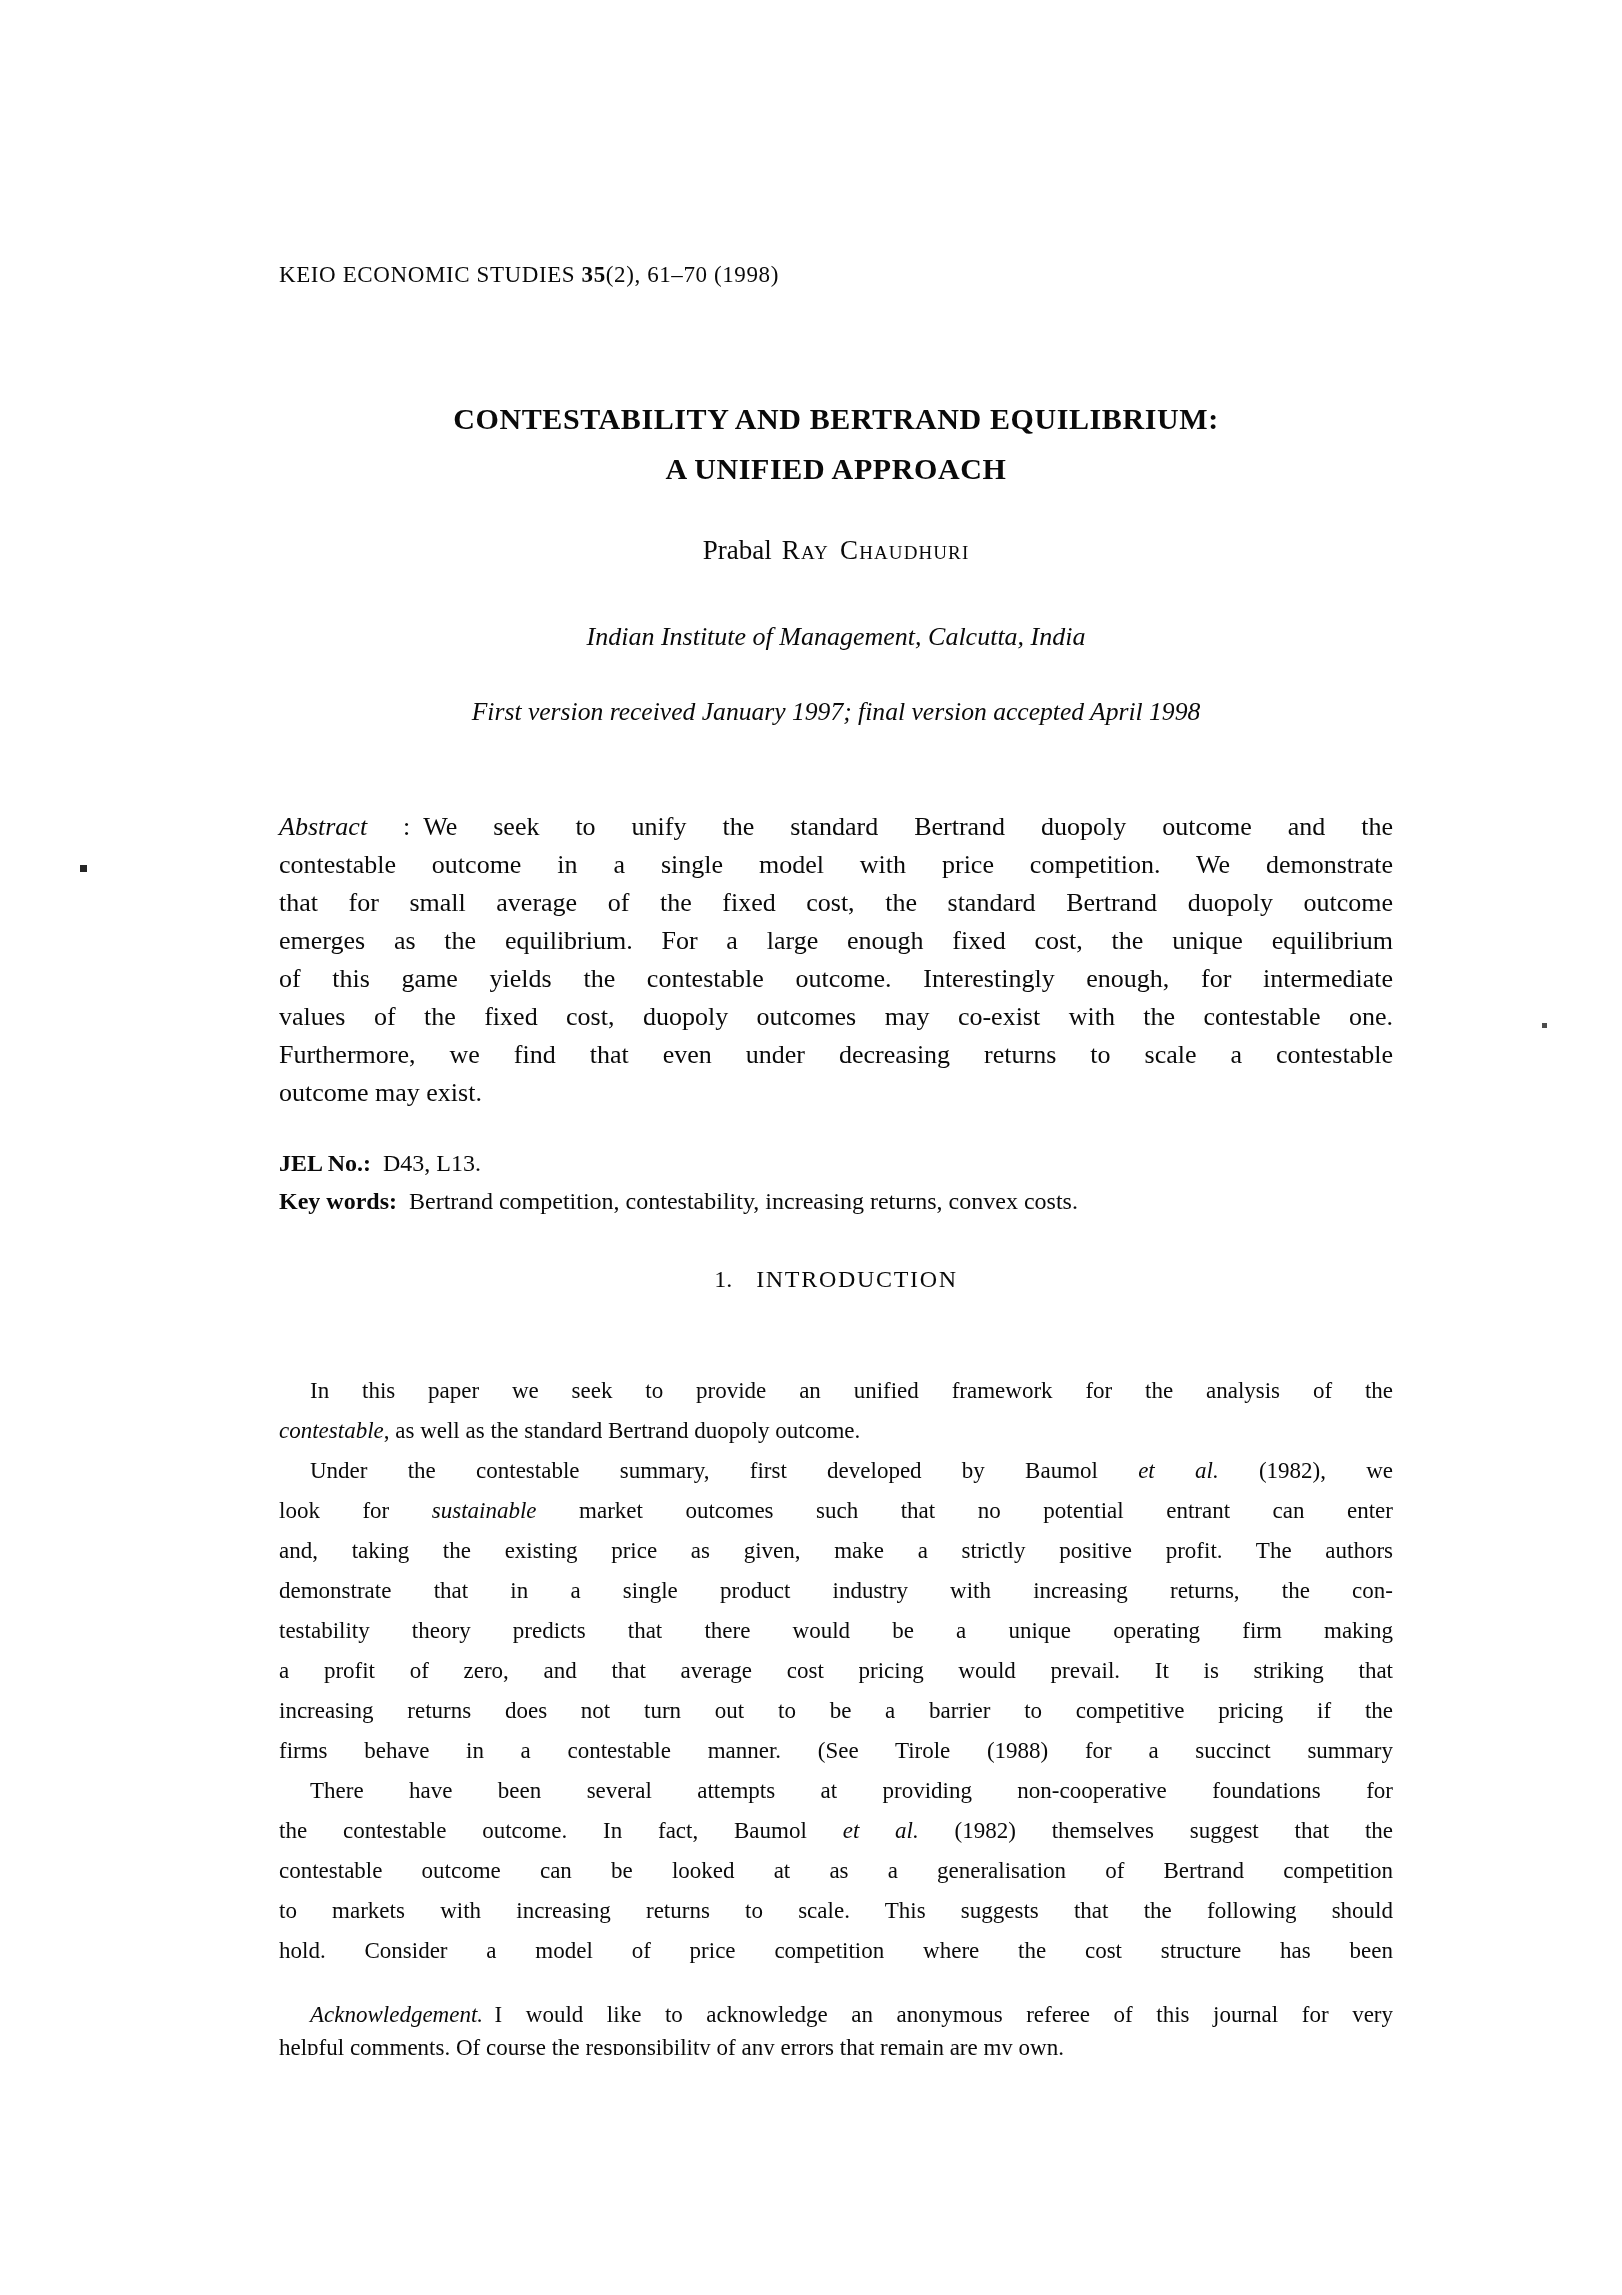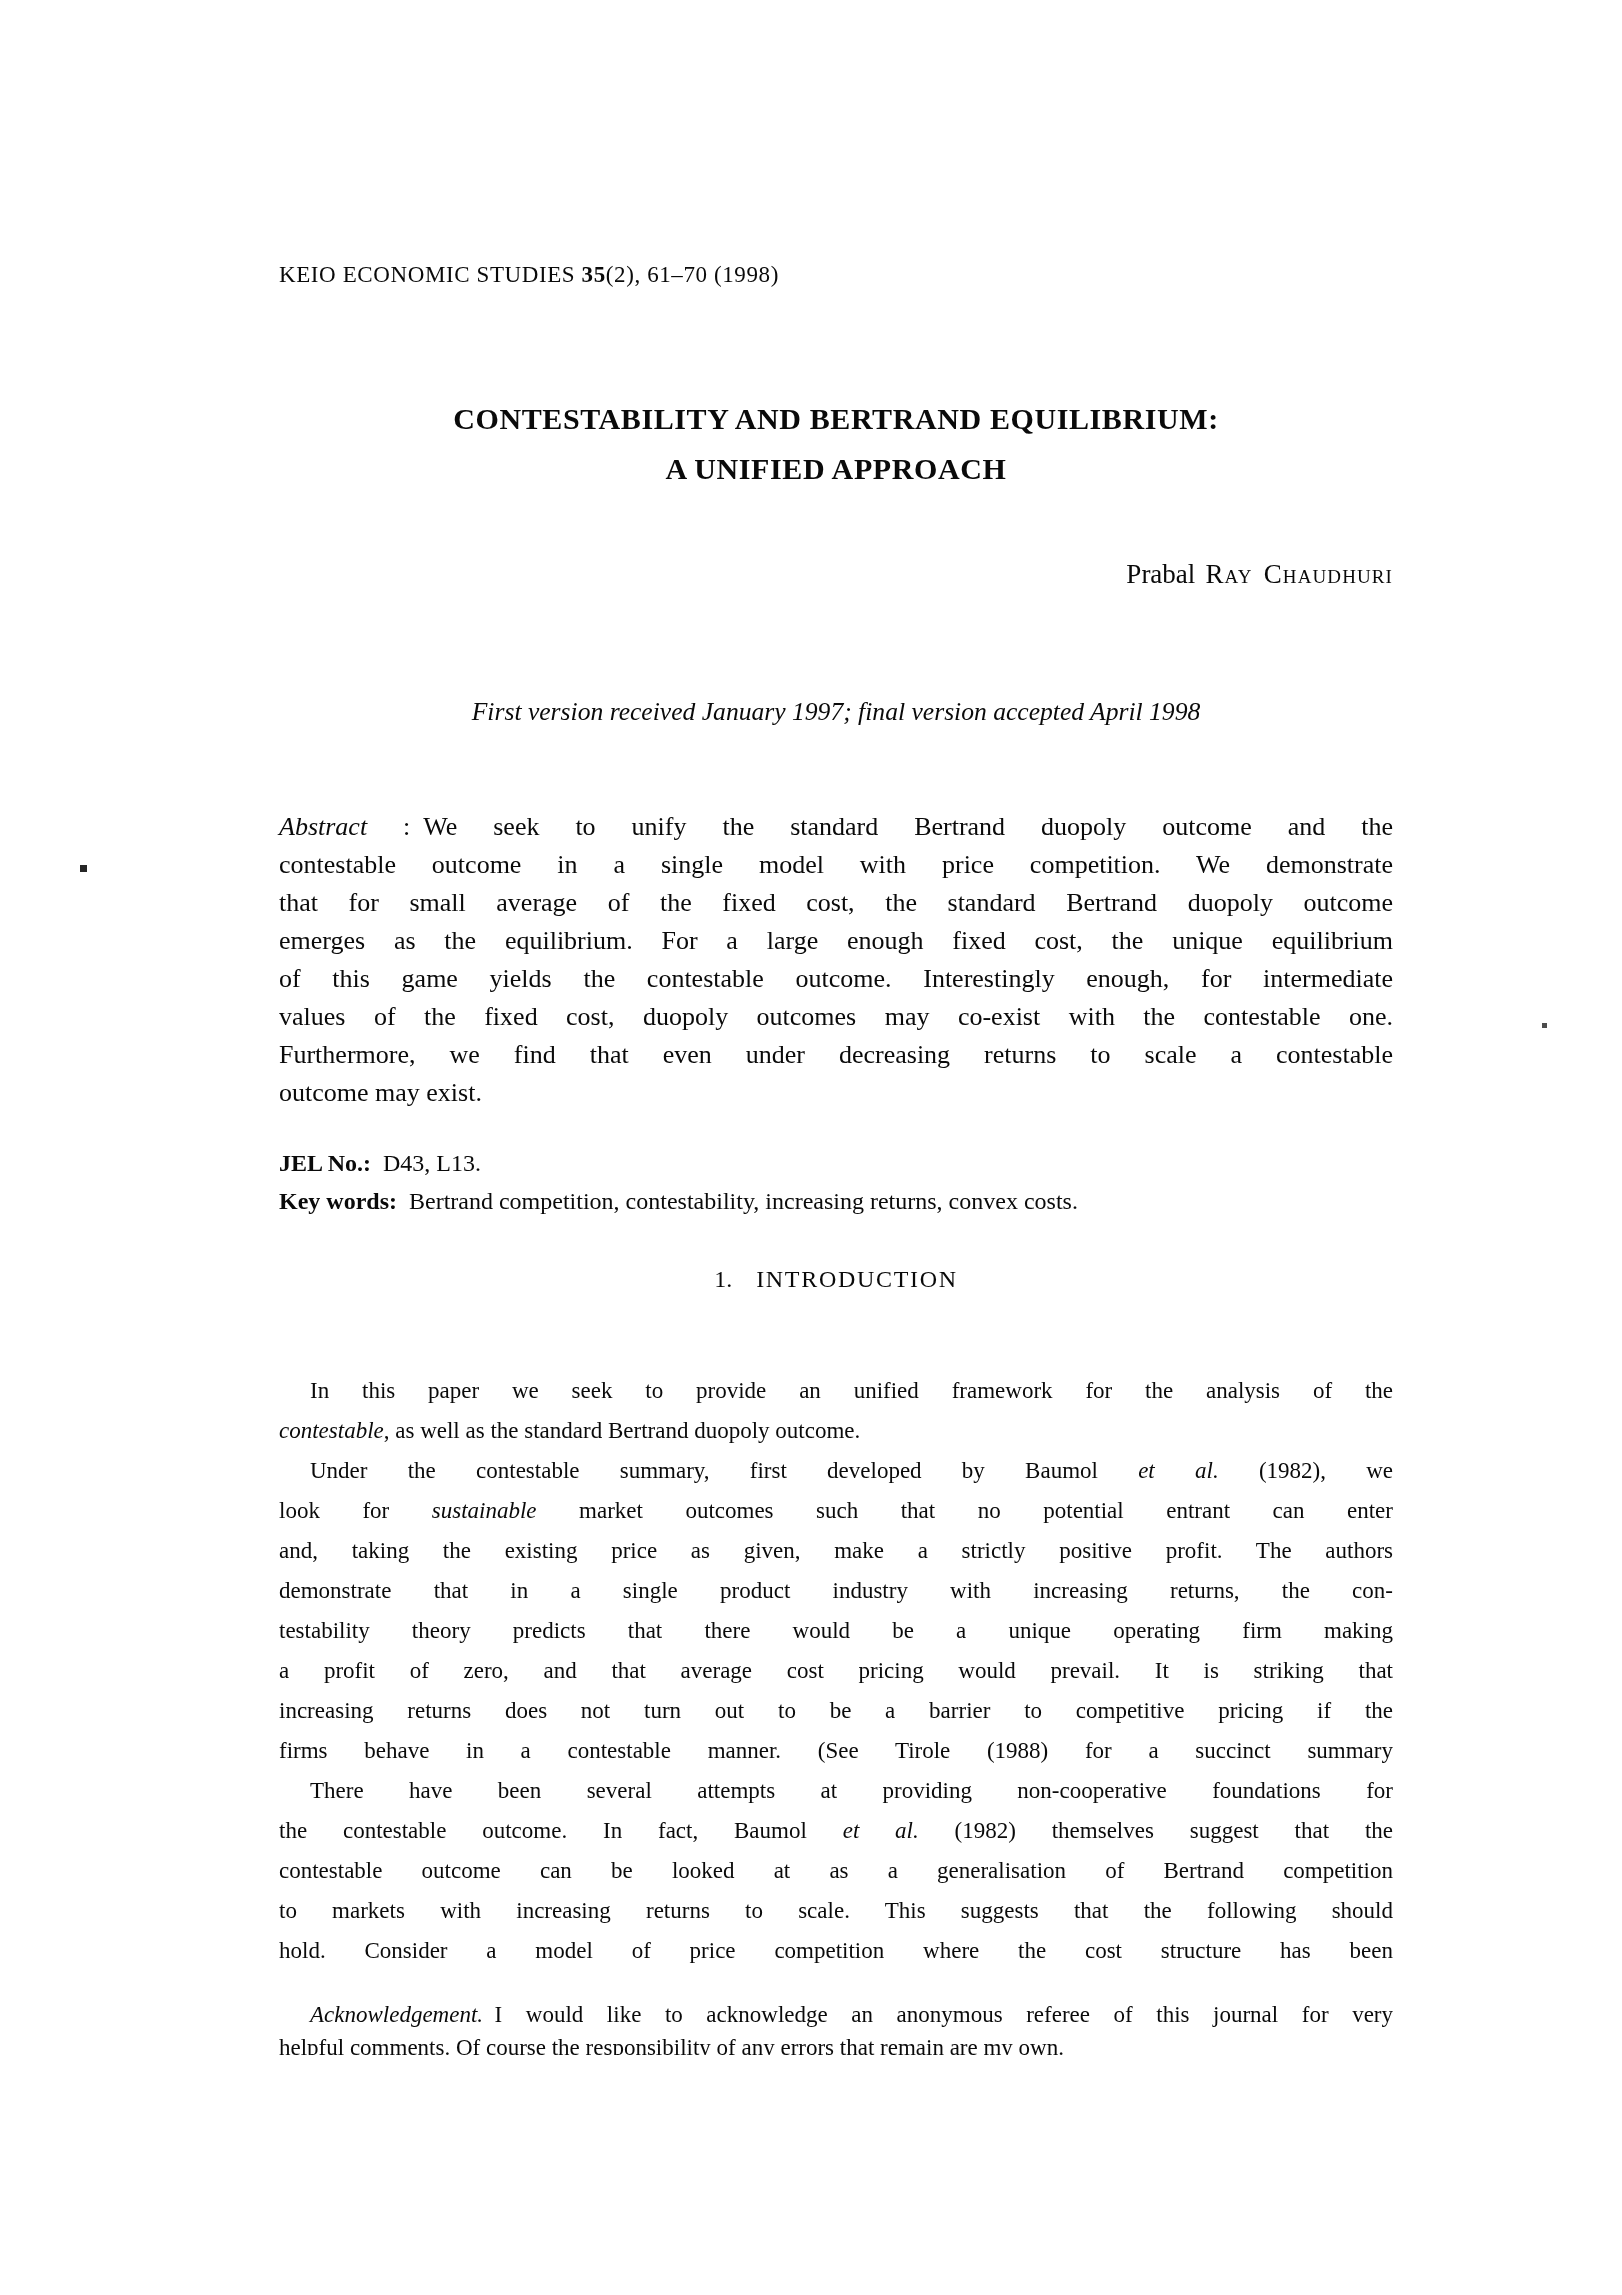--- a/index.html
+++ b/index.html
@@ -19,21 +19,21 @@
   .block{position:absolute;left:279px;width:1114px;}
 
   .line{text-align:justify;text-align-last:justify;}
   .line.end{text-align-last:left;}
   .body-text .line.first{text-indent:31px;}
   .footnote .line.first{text-indent:31px;}
   .abstract .line.first{text-indent:0;}
 
   .journal-header{top:262px;font-size:23px;letter-spacing:0.6px;white-space:nowrap;}
   .paper-title{top:394px;text-align:center;font-weight:bold;font-size:30px;line-height:50px;letter-spacing:0.6px;}
-  .author-line{top:535px;text-align:right;font-size:27px;word-spacing:3.4px;margin-top:24px;}
+  .author-line{top:535px;text-align:center;font-size:27px;word-spacing:3.4px;}
   .affiliation-line{top:622px;text-align:center;font-style:italic;font-size:26px;}
   .version-line{top:697px;text-align:center;font-style:italic;font-size:25.6px;}
   .abstract{top:808px;font-size:26px;line-height:38px;}
   .jel-line{top:1150px;font-size:24px;}
   .keywords-line{top:1188px;font-size:24px;}
   .section-heading{top:1266px;text-align:center;font-size:24px;}
   .section-heading .heading-label{margin-left:24px;letter-spacing:1.7px;}
   .body-text{top:1324px;font-size:23px;line-height:40px;margin-top:47px;}
   .footnote{top:1998px;font-size:23px;line-height:33px;}
   .page-number{top:2086px;text-align:center;font-size:26px;}
@@ -49,20 +49,21 @@
 
   <div class="block journal-header"><span>KEIO ECONOMIC STUDIES </span><span class="bd">35</span><span>(2), 61–70 (1998)</span></div>
 
   <div class="block paper-title">
     <div class="title-line">CONTESTABILITY AND BERTRAND EQUILIBRIUM:</div>
     <div class="title-line">A UNIFIED APPROACH</div>
   </div>
 
   <div class="block author-line"><span>Prabal </span><span class="sc">Ray Chaudhuri</span></div>
 
+  <div class="block affiliation-line">Indian Institute of Management, Calcutta, India</div>
 
   <div class="block version-line">First version received January 1997; final version accepted April 1998</div>
 
   <div class="block abstract">
       <div class="paragraph">
         <div class="line first"><span class="it">Abstract</span><span> : We seek to unify the standard Bertrand duopoly outcome and the</span></div>
         <div class="line"><span>contestable outcome in a single model with price competition. We demonstrate</span></div>
         <div class="line"><span>that for small average of the fixed cost, the standard Bertrand duopoly outcome</span></div>
         <div class="line"><span>emerges as the equilibrium. For a large enough fixed cost, the unique equilibrium</span></div>
         <div class="line"><span>of this game yields the contestable outcome. Interestingly enough, for intermediate</span></div>

